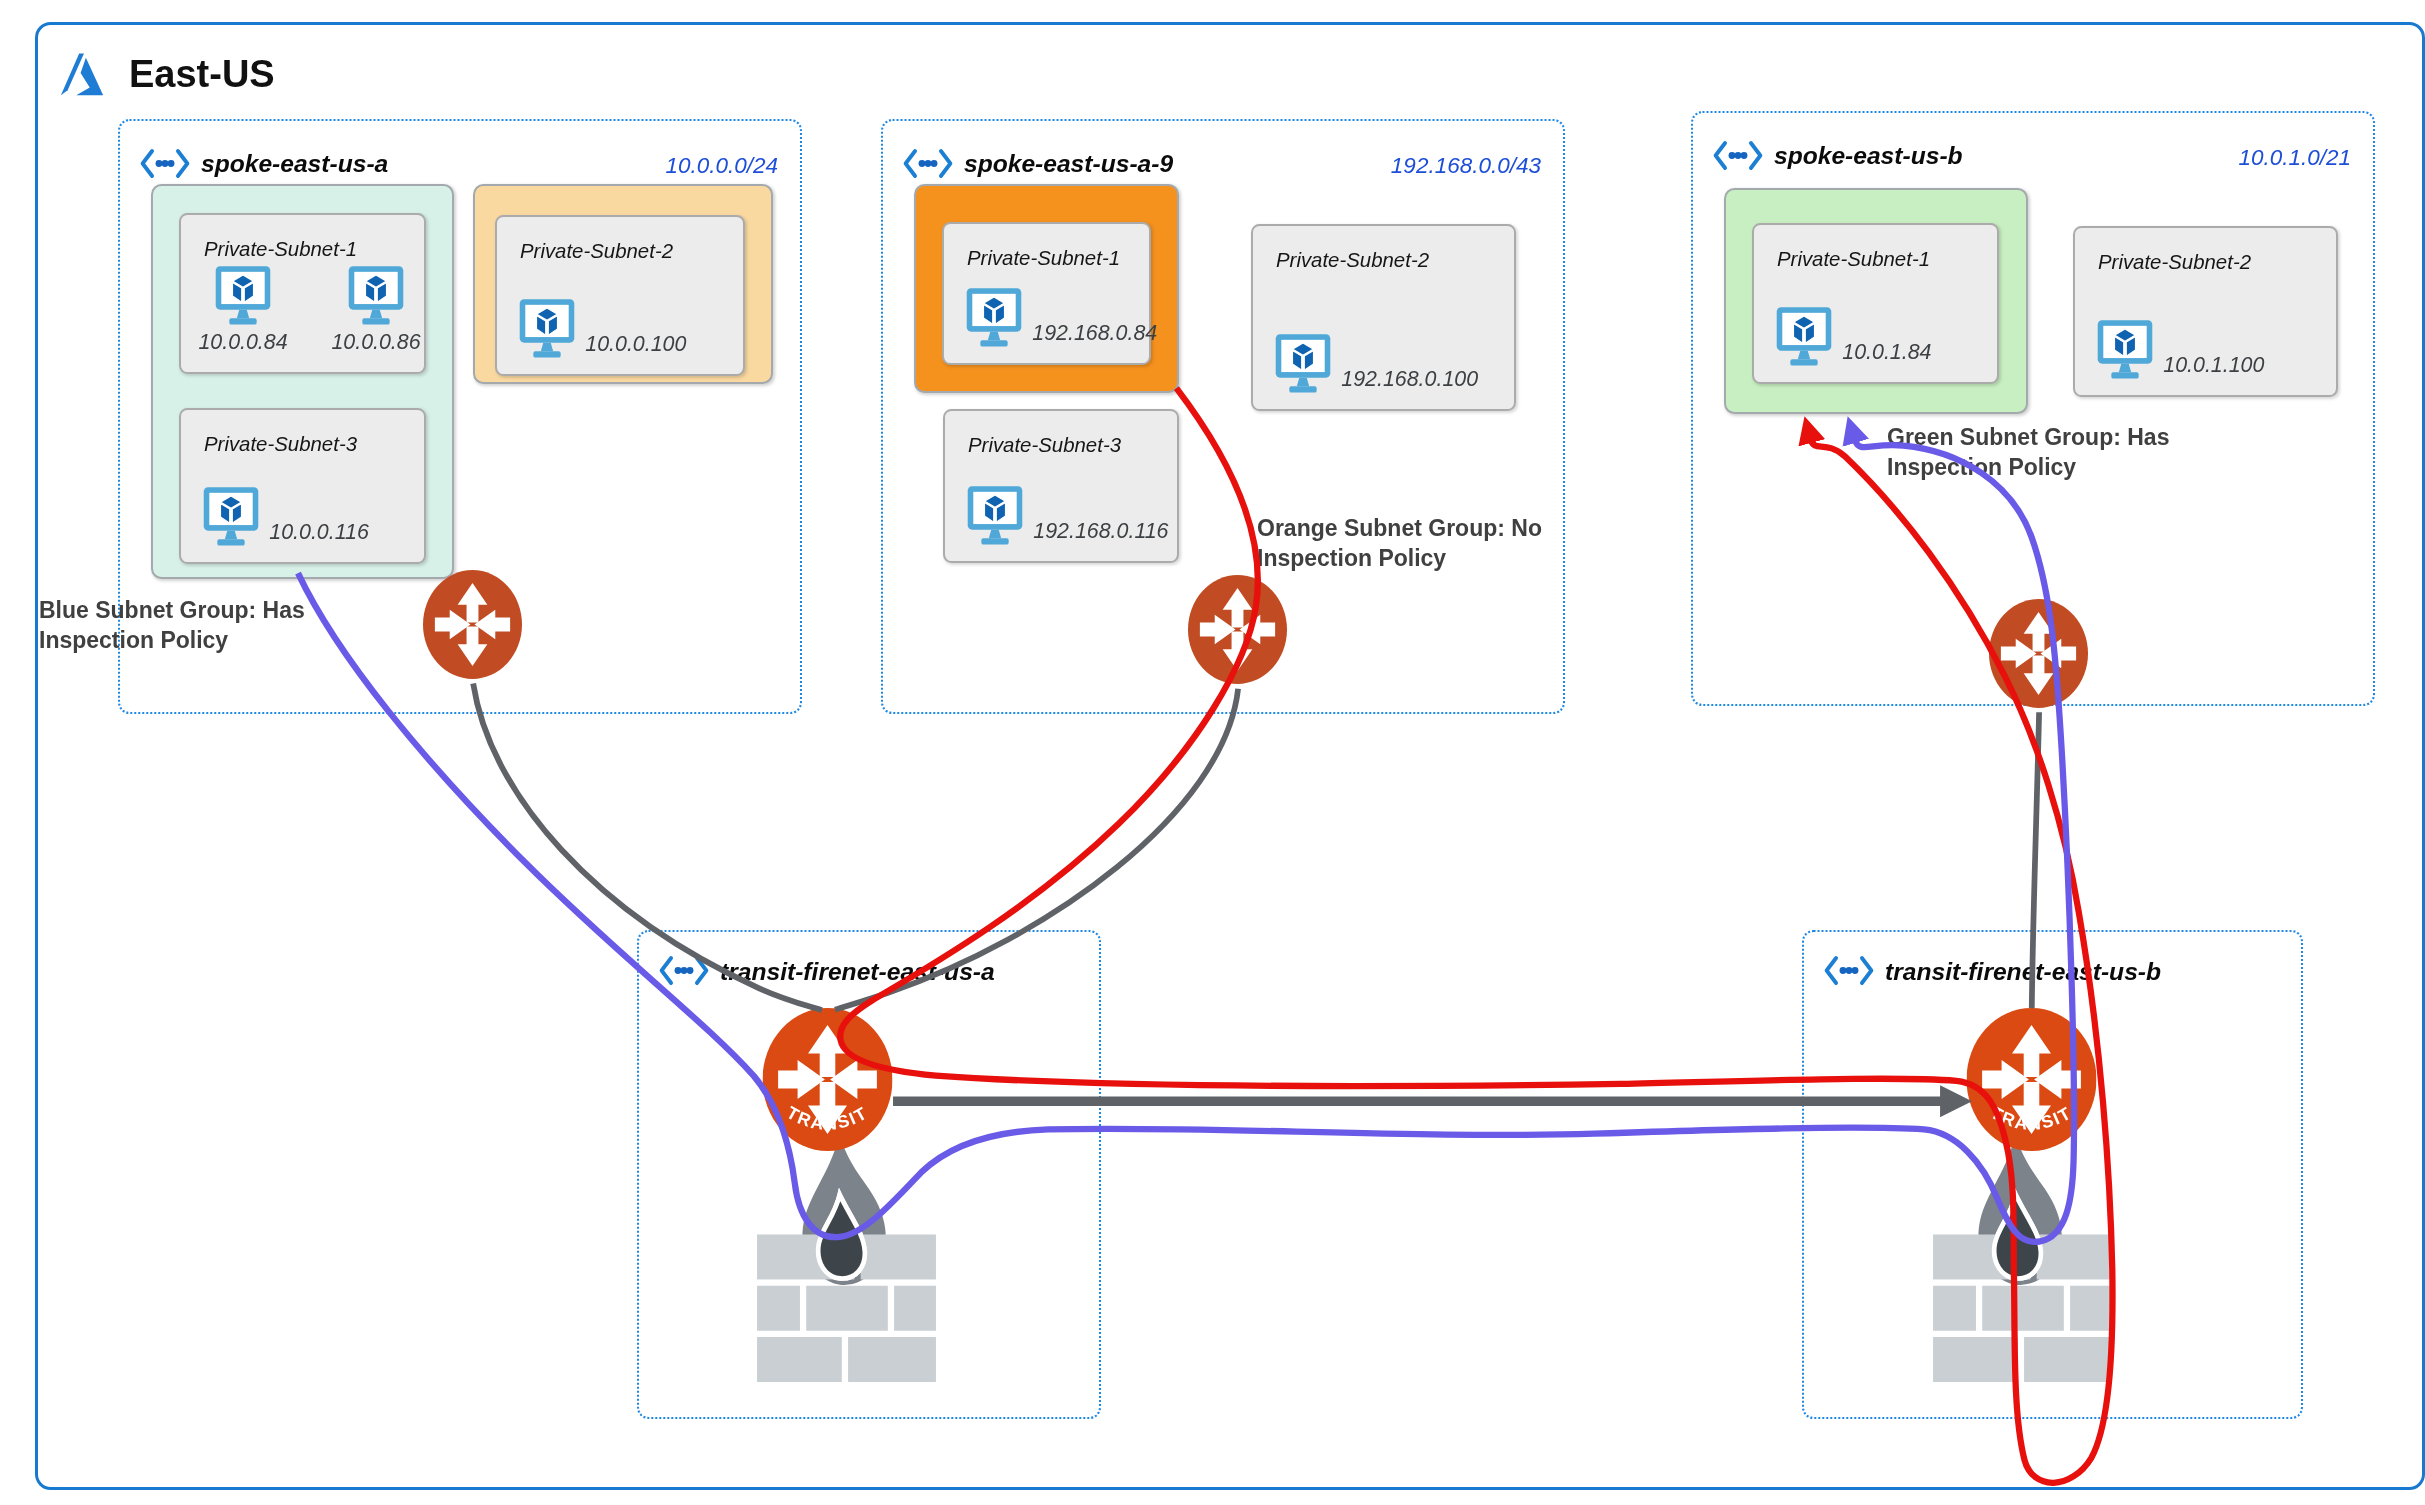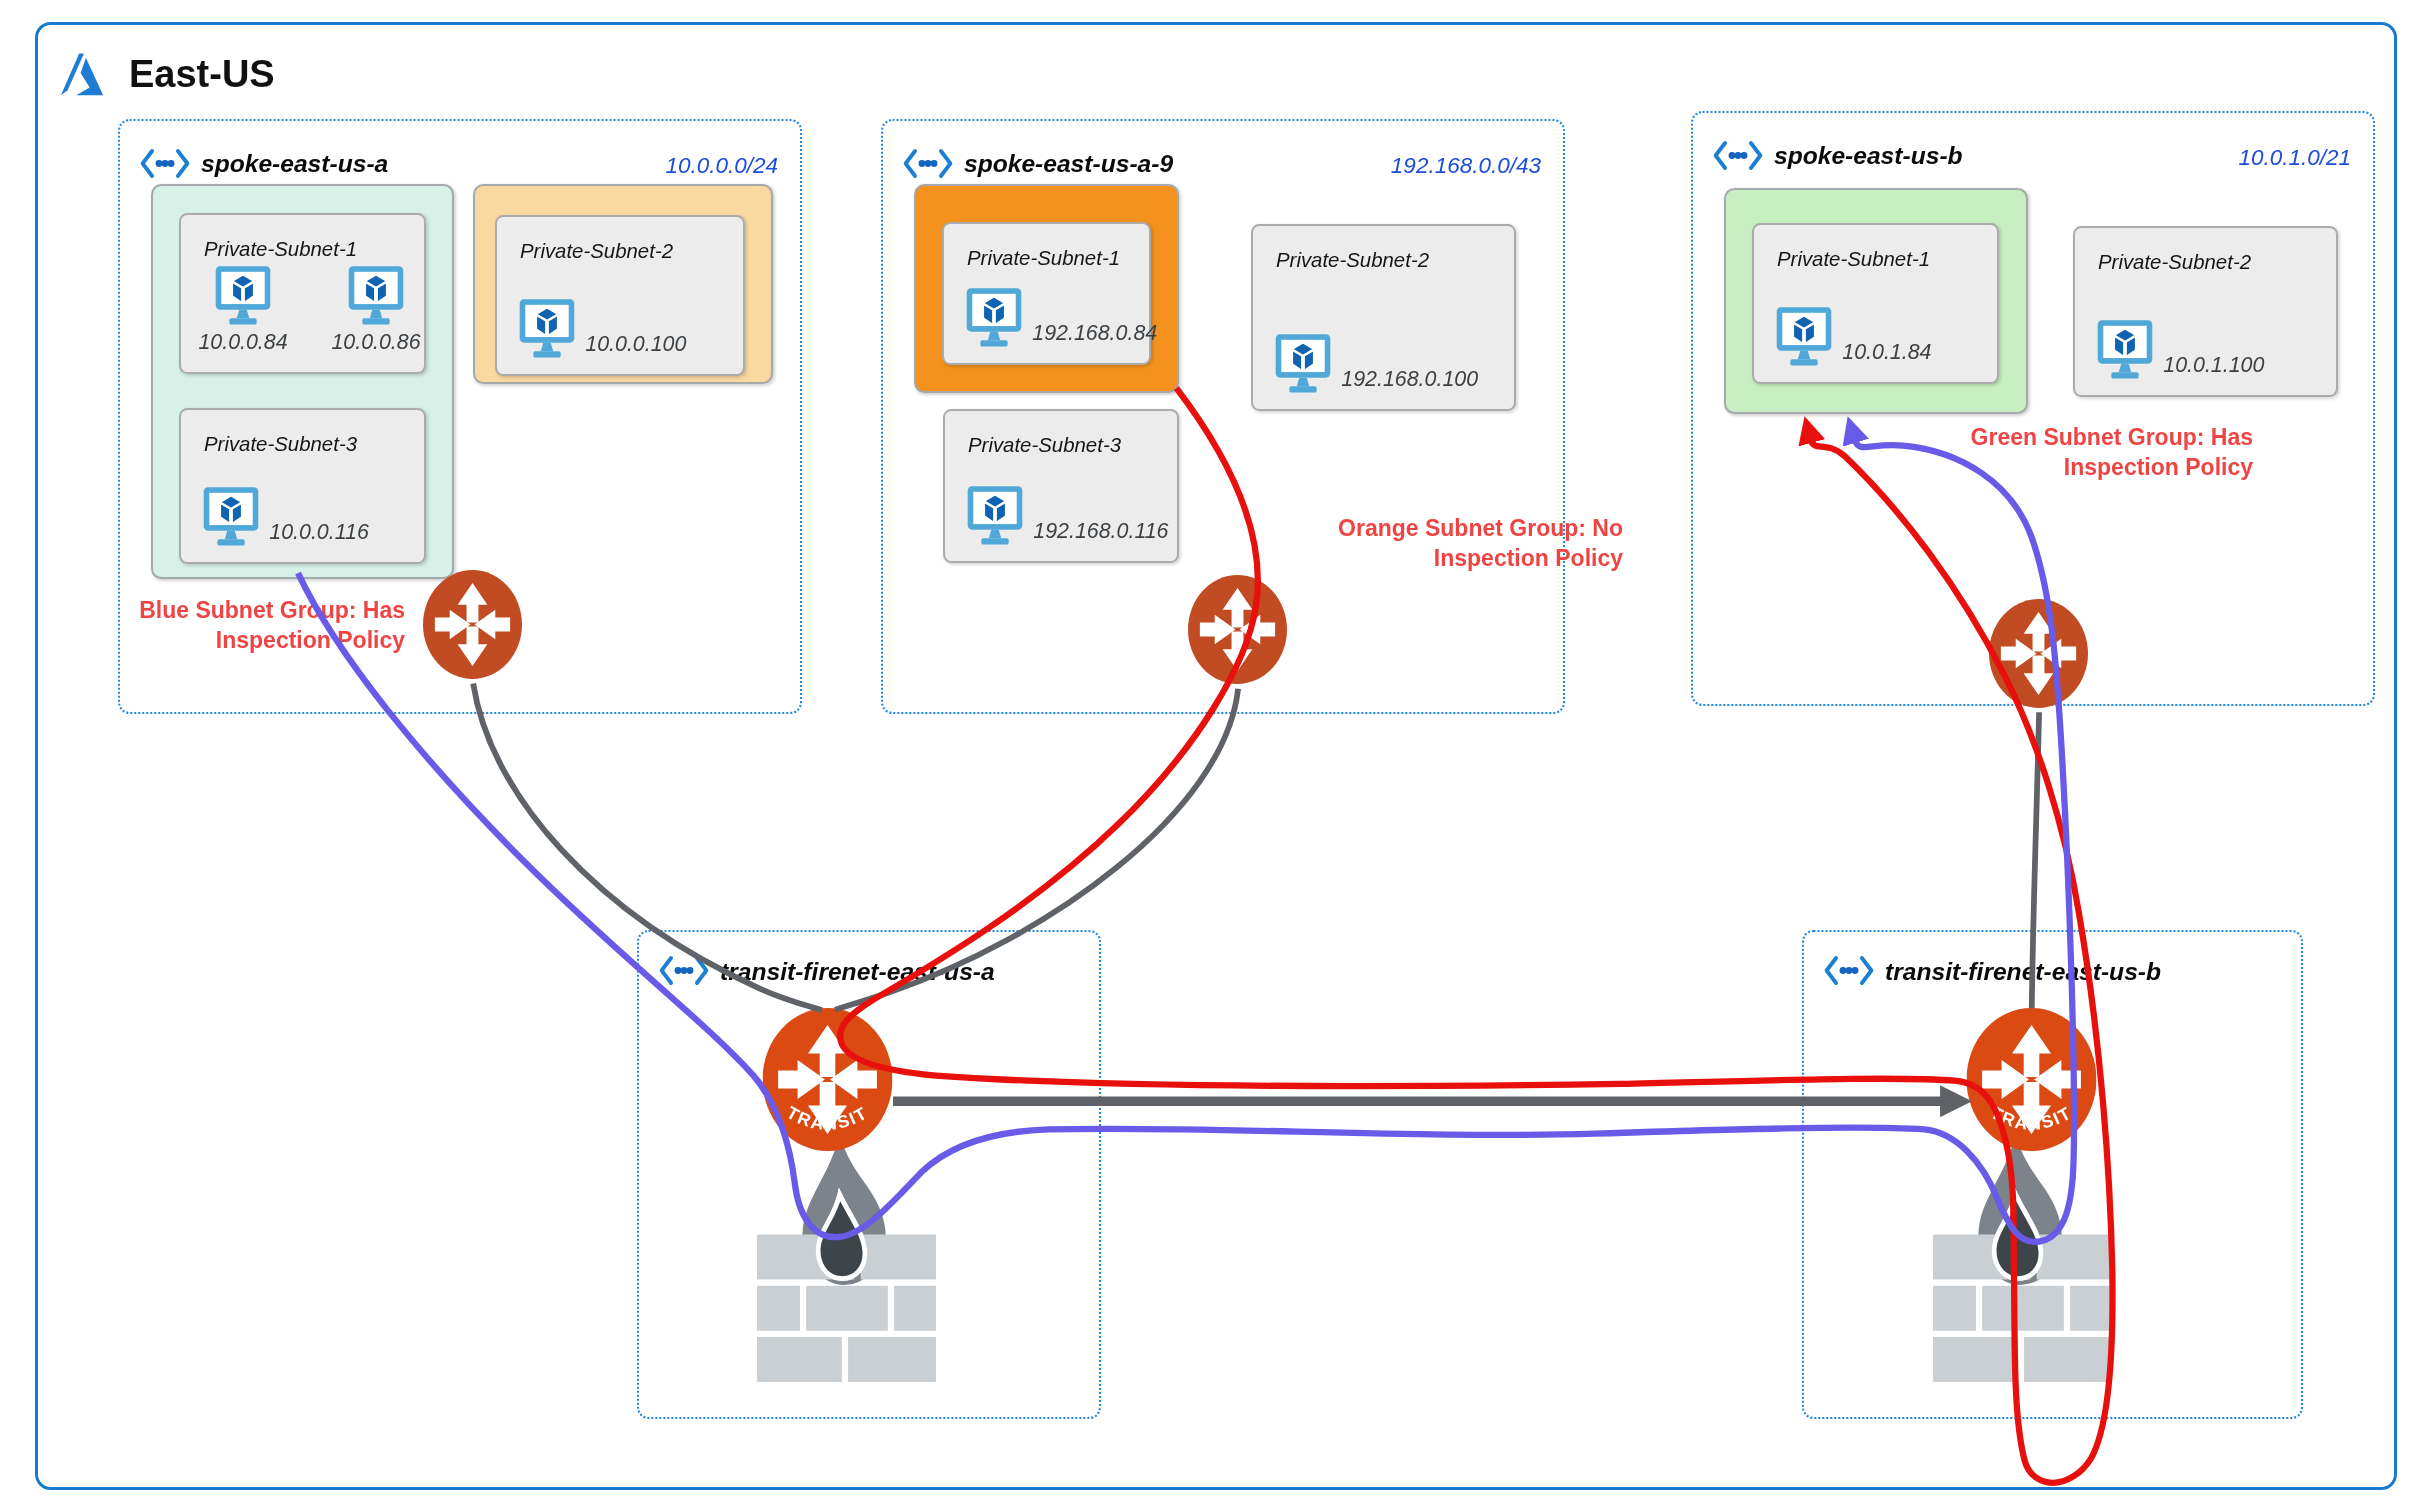--- a/index.html
+++ b/index.html
@@ -1,21 +1,21 @@
 <!DOCTYPE html>
 <html style="font-size:8.4px"><head>
 <meta charset="utf-8">
 <style>
   html,body{margin:0;padding:0;background:#fff;}
   body{font-family:"Liberation Sans",sans-serif;-webkit-font-smoothing:antialiased;}
   #canvas{position:relative;width:2426px;height:1506px;background:#fff;overflow:hidden;}
   .abs{position:absolute;}
   
   .region{position:absolute;left:35px;top:22px;width:2356px;height:1462px;
-          border:3.7px solid #1779D0;border-radius:15.7px;}
+          border:3.7px solid #1779D0;border-radius:15.7px;padding-left:28px;}
   .region-title{position:absolute;left:125px;top:50px;font-size:38px;font-weight:bold;color:#111;}
   
   .vnet{position:absolute;border:2.6px dotted #1E88E5;border-radius:11.5px;font-style:italic;}
   .vnet-name{position:absolute;left:81px;top:29px;font-size:24.6px;font-weight:bold;color:#0b0b0b;white-space:nowrap;}
   .vnet-cidr{position:absolute;right:22px;top:32px;font-size:22.5px;color:#1d4ed8;white-space:nowrap;}
   .vnet-ic{position:absolute;left:19px;top:27px;width:52px;height:31px;}
   
   .group{position:absolute;border:2.6px solid #A3A9AD;border-radius:10.5px;box-shadow:1.6px 1.6px 3.1px rgba(0,0,0,.18);}
   .g-blue{background:#D7F1E9;}
   .g-paleorange{background:#FAD9A1;}
@@ -23,22 +23,22 @@
   .g-green{background:#C8EFC1;}
   .subnet{position:absolute;background:#ECECEC;border:2.6px solid #ABABAB;border-radius:8.4px;box-shadow:1.6px 1.6px 3.1px rgba(0,0,0,.15);}
   .sub-lbl{position:absolute;left:23px;top:23px;font-size:20.4px;color:#161616;white-space:nowrap;}
   .vm-row{position:absolute;left:19px;bottom:13.6px;display:flex;align-items:flex-end;}
   .vm{width:62px;height:62px;flex:0 0 auto;}
   .ip{font-size:21.4px;color:#3c4043;margin-left:7.3px;margin-bottom:3.1px;white-space:nowrap;}
   .vm-pair{position:absolute;left:12.5px;top:50px;display:flex;gap:34px;}
   .vm-unit{display:flex;flex-direction:column;align-items:center;width:99px;}
   .vm-unit .ip{margin:3.1px 0 0 0;}
   
-  .caption{position:absolute;width:366px;text-align:right;font-size:23px;line-height:30px;
-           font-weight:bold;color:#ef4444;}
+  .caption{position:absolute;width:366px;text-align:left;font-size:23px;line-height:30px;
+           font-weight:bold;color:#404040;}
   
   .icon{position:absolute;}
   .router-small{color:#C14B22;}
   .router-transit{color:#DB4A12;}
   svg{display:block;}
   .overlay{position:absolute;left:0;top:0;width:2426px;height:1506px;pointer-events:none;}
 </style>
 </head>
 <body>
 

